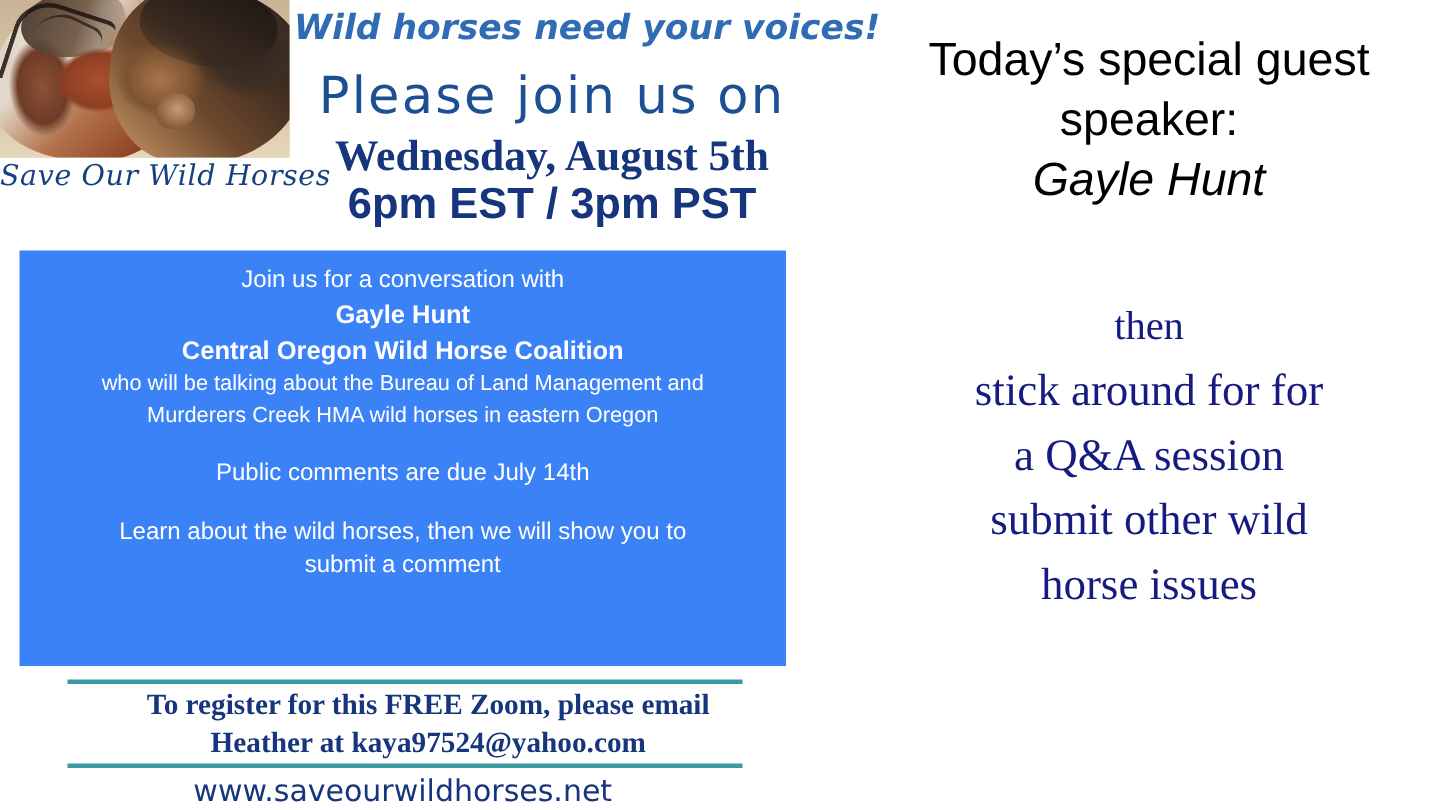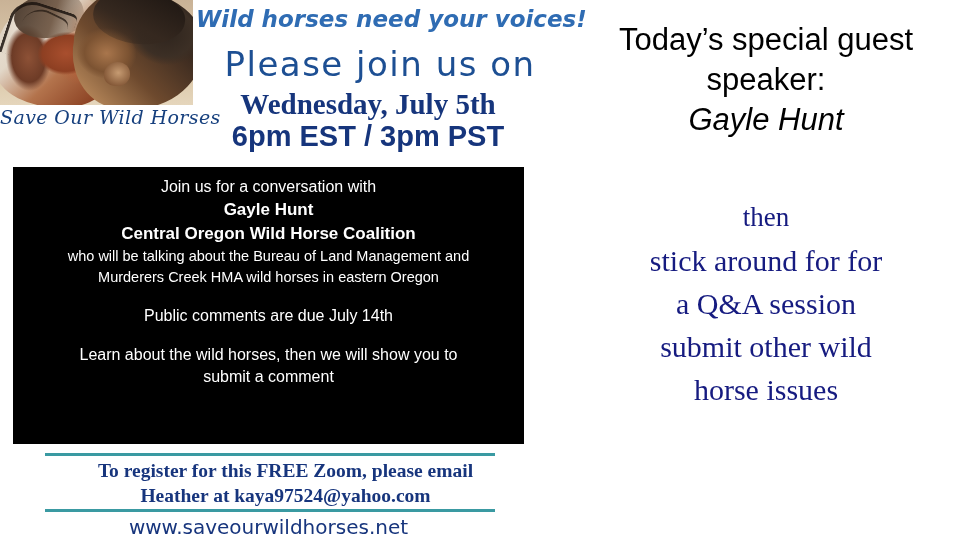--- a/index.html
+++ b/index.html
@@ -133,21 +133,21 @@
     text-align: center;
     font-family: "DejaVu Sans", sans-serif;
     font-weight: bold;
     font-style: italic;
     font-size: 23px;
     color: #2f6cb3;
     white-space: nowrap;
   }
   .hdr-2 {
     position: absolute;
-    left: 208px; top: 44px; width: 344px;
+    left: 196px; top: 44px; width: 344px;
     text-align: center;
     font-family: "DejaVu Sans", sans-serif;
     font-size: 34px;
     letter-spacing: 1.5px;
     color: #1d4f93;
     white-space: nowrap;
   }
   .hdr-3 {
     position: absolute;
     left: 196px; top: 88px; width: 344px;
@@ -167,21 +167,21 @@
     font-size: 29px;
     color: #16357c;
     white-space: nowrap;
   }
 
   
   .blue-box {
     position: absolute;
     left: 13px; top: 167px;
     width: 511px; height: 277px;
-    background: #000000;
+    background: #3b82f6;
     color: #ffffff;
     text-align: center;
     box-sizing: border-box;
     padding-top: 9px;
   }
   .bb-line { font-size: 16px; line-height: 22px; }
   .bb-line.b { font-weight: bold; font-size: 17px; line-height: 24px; }
   .bb-line.sm { font-size: 14.5px; line-height: 21px; }
   .bb-gap { height: 17px; }
 
@@ -259,21 +259,21 @@
       <div class="halter2"></div>
       <div class="horse-r"></div>
       <div class="mane-r"></div>
       <div class="muzzle-r"></div>
     </div>
 
     <div class="brand-script">Save Our Wild Horses</div>
 
     <div class="hdr-1">Wild horses need your voices!</div>
     <div class="hdr-2">Please join us on</div>
-    <div class="hdr-3">Wednesday, July 5th</div>
+    <div class="hdr-3">Wednesday, August 5th</div>
     <div class="hdr-4">6pm EST / 3pm PST</div>
 
     <div class="blue-box">
       <div class="bb-line">Join us for a conversation with</div>
       <div class="bb-line b">Gayle Hunt</div>
       <div class="bb-line b">Central Oregon Wild Horse Coalition</div>
       <div class="bb-line sm">who will be talking about the Bureau of Land Management and</div>
       <div class="bb-line sm">Murderers Creek HMA wild horses in eastern Oregon</div>
       <div class="bb-gap"></div>
       <div class="bb-line">Public comments are due July 14th</div>

